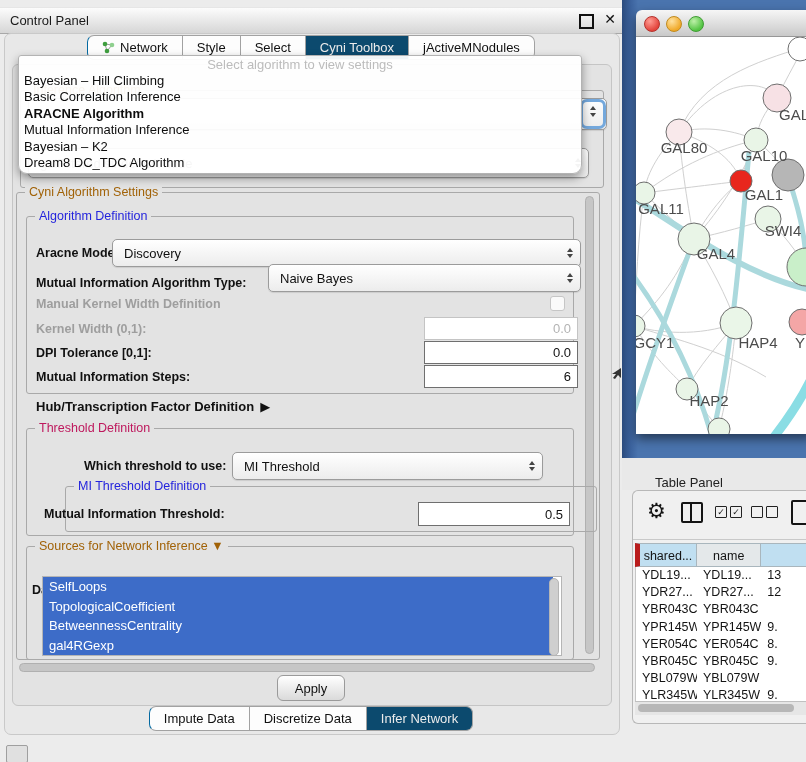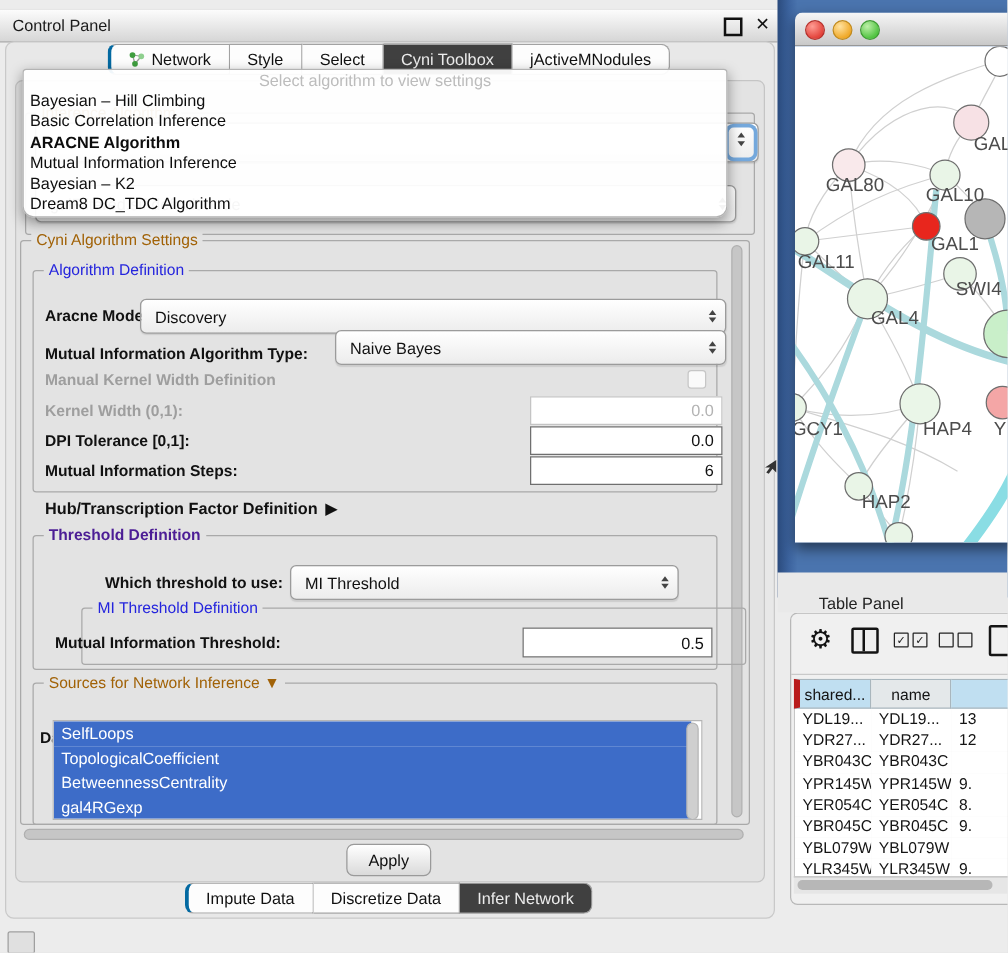--- a/index.html
+++ b/index.html
@@ -18,30 +18,30 @@
     border:1px solid #c9c9c9;border-radius:7px;}
   #cp-content{left:12px;top:64px;width:598px;height:640px;background:#e3e3e3;
     border:1px solid #c5c5c5;border-radius:6px;}
 
   
   .tabbar{left:0;width:622px;display:flex;justify-content:center;}
   #top-tabs{top:35px;}
   #bottom-tabs{top:706px;}
   .seg{height:23px;line-height:23px;padding:0 14px;font-size:13px;color:#111;
     background:#fdfdfd;border:1px solid #a2a2a2;border-left:none;display:flex;align-items:center;gap:5px;}
-  .seg:first-child{border-left:3px solid #0369a1;border-radius:7px 0 0 7px;}
+  .seg:first-child{border-left:1px solid #0369a1;border-radius:7px 0 0 7px;}
   .seg:last-child{border-radius:0 7px 7px 0;}
-  .seg.sel{background:#404040;color:#ececec;}
+  .seg.sel{background:#0c4a6e;color:#ececec;}
 
   
   .group{position:absolute;border:1px solid #a9a9a9;border-radius:3px;}
   .gtitle{position:absolute;top:-8px;left:8px;background:#e3e3e3;padding:0 4px;
     font-size:12.5px;color:#a16207;white-space:nowrap;}
   .t-blue{color:#2424dd;}
-  .t-green{color:#4c1d95;font-weight:bold;}
+  .t-green{color:#be185d;}
 
   .lbl{position:absolute;font-size:12.5px;font-weight:bold;color:#111;white-space:nowrap;}
   .lbl.dis{color:#9e9e9e;}
 
   .combo{position:absolute;background:linear-gradient(#ffffff,#ececec);
     border:1px solid #9b9b9b;border-radius:5px;font-size:13px;color:#111;
     display:flex;align-items:center;padding-left:11px;box-shadow:0 1px 1px rgba(0,0,0,.1);}
   .arrows{position:absolute;right:7px;top:50%;transform:translateY(-50%);
     display:flex;flex-direction:column;gap:2px;}
   .tri-up{width:0;height:0;border-left:3.5px solid transparent;border-right:3.5px solid transparent;

